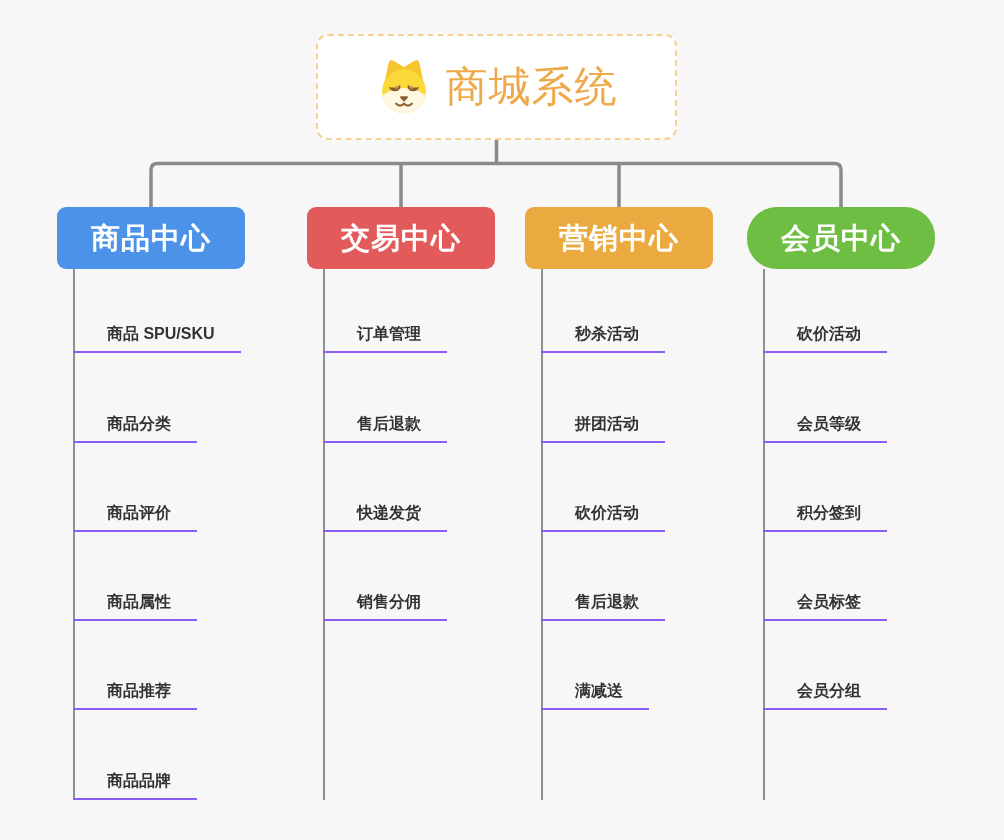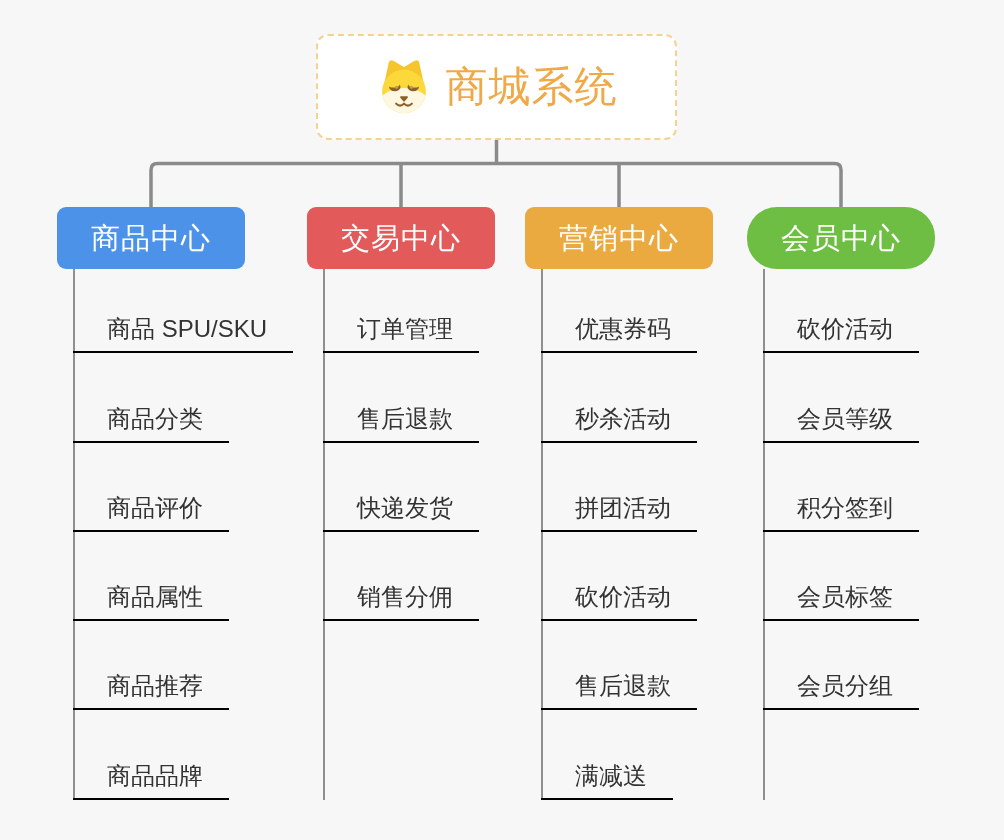--- a/index.html
+++ b/index.html
@@ -28,21 +28,21 @@
   }
   .root-title {
     font-size: 42px;
     font-weight: 500;
     color: #F0A948;
     letter-spacing: 1px;
     white-space: nowrap;
   }
 
   
-  .branch { position: absolute; top: 207px; width: 188px; }
+  .branch { position: absolute; top: 207px; width: 188px; font-weight: bold; }
   .branch-box {
     position: relative;
     width: 188px; height: 62px;
     border-radius: 9px;
     color: #FFFFFF;
     font-size: 29px;
     line-height: 62px;
     text-align: center;
     letter-spacing: 1px;
     white-space: nowrap;
@@ -60,22 +60,22 @@
     background: #8F8F8F;
   }
   .child {
     height: 89.3px;
     display: flex;
     align-items: flex-end;
   }
   .child-label {
     display: inline-block;
     padding: 0 26px 6px 34px;
-    border-bottom: 2px solid #000000;
-    font-size: 24px;
+    border-bottom: 2px solid #8b5cf6;
+    font-size: 16px;
     color: #333333;
     white-space: nowrap;
     position: relative;
     left: 0;
   }
 </style>
 </head>
 <body>
 
 <div class="canvas">
@@ -150,23 +150,20 @@
       <div class="child">
         <span class="child-label">销售分佣</span>
         </div>
     </div>
   </div>
 
   <div class="branch" style="left:525px">
     <div class="branch-box" style="background-color: rgb(235, 170, 64);">营销中心</div>
     <div class="children">
       <div class="child">
-        <span class="child-label">优惠券码</span>
-        </div>
-      <div class="child">
         <span class="child-label">秒杀活动</span>
         </div>
       <div class="child">
         <span class="child-label">拼团活动</span>
         </div>
       <div class="child">
         <span class="child-label">砍价活动</span>
         </div>
       <div class="child">
         <span class="child-label">售后退款</span>

